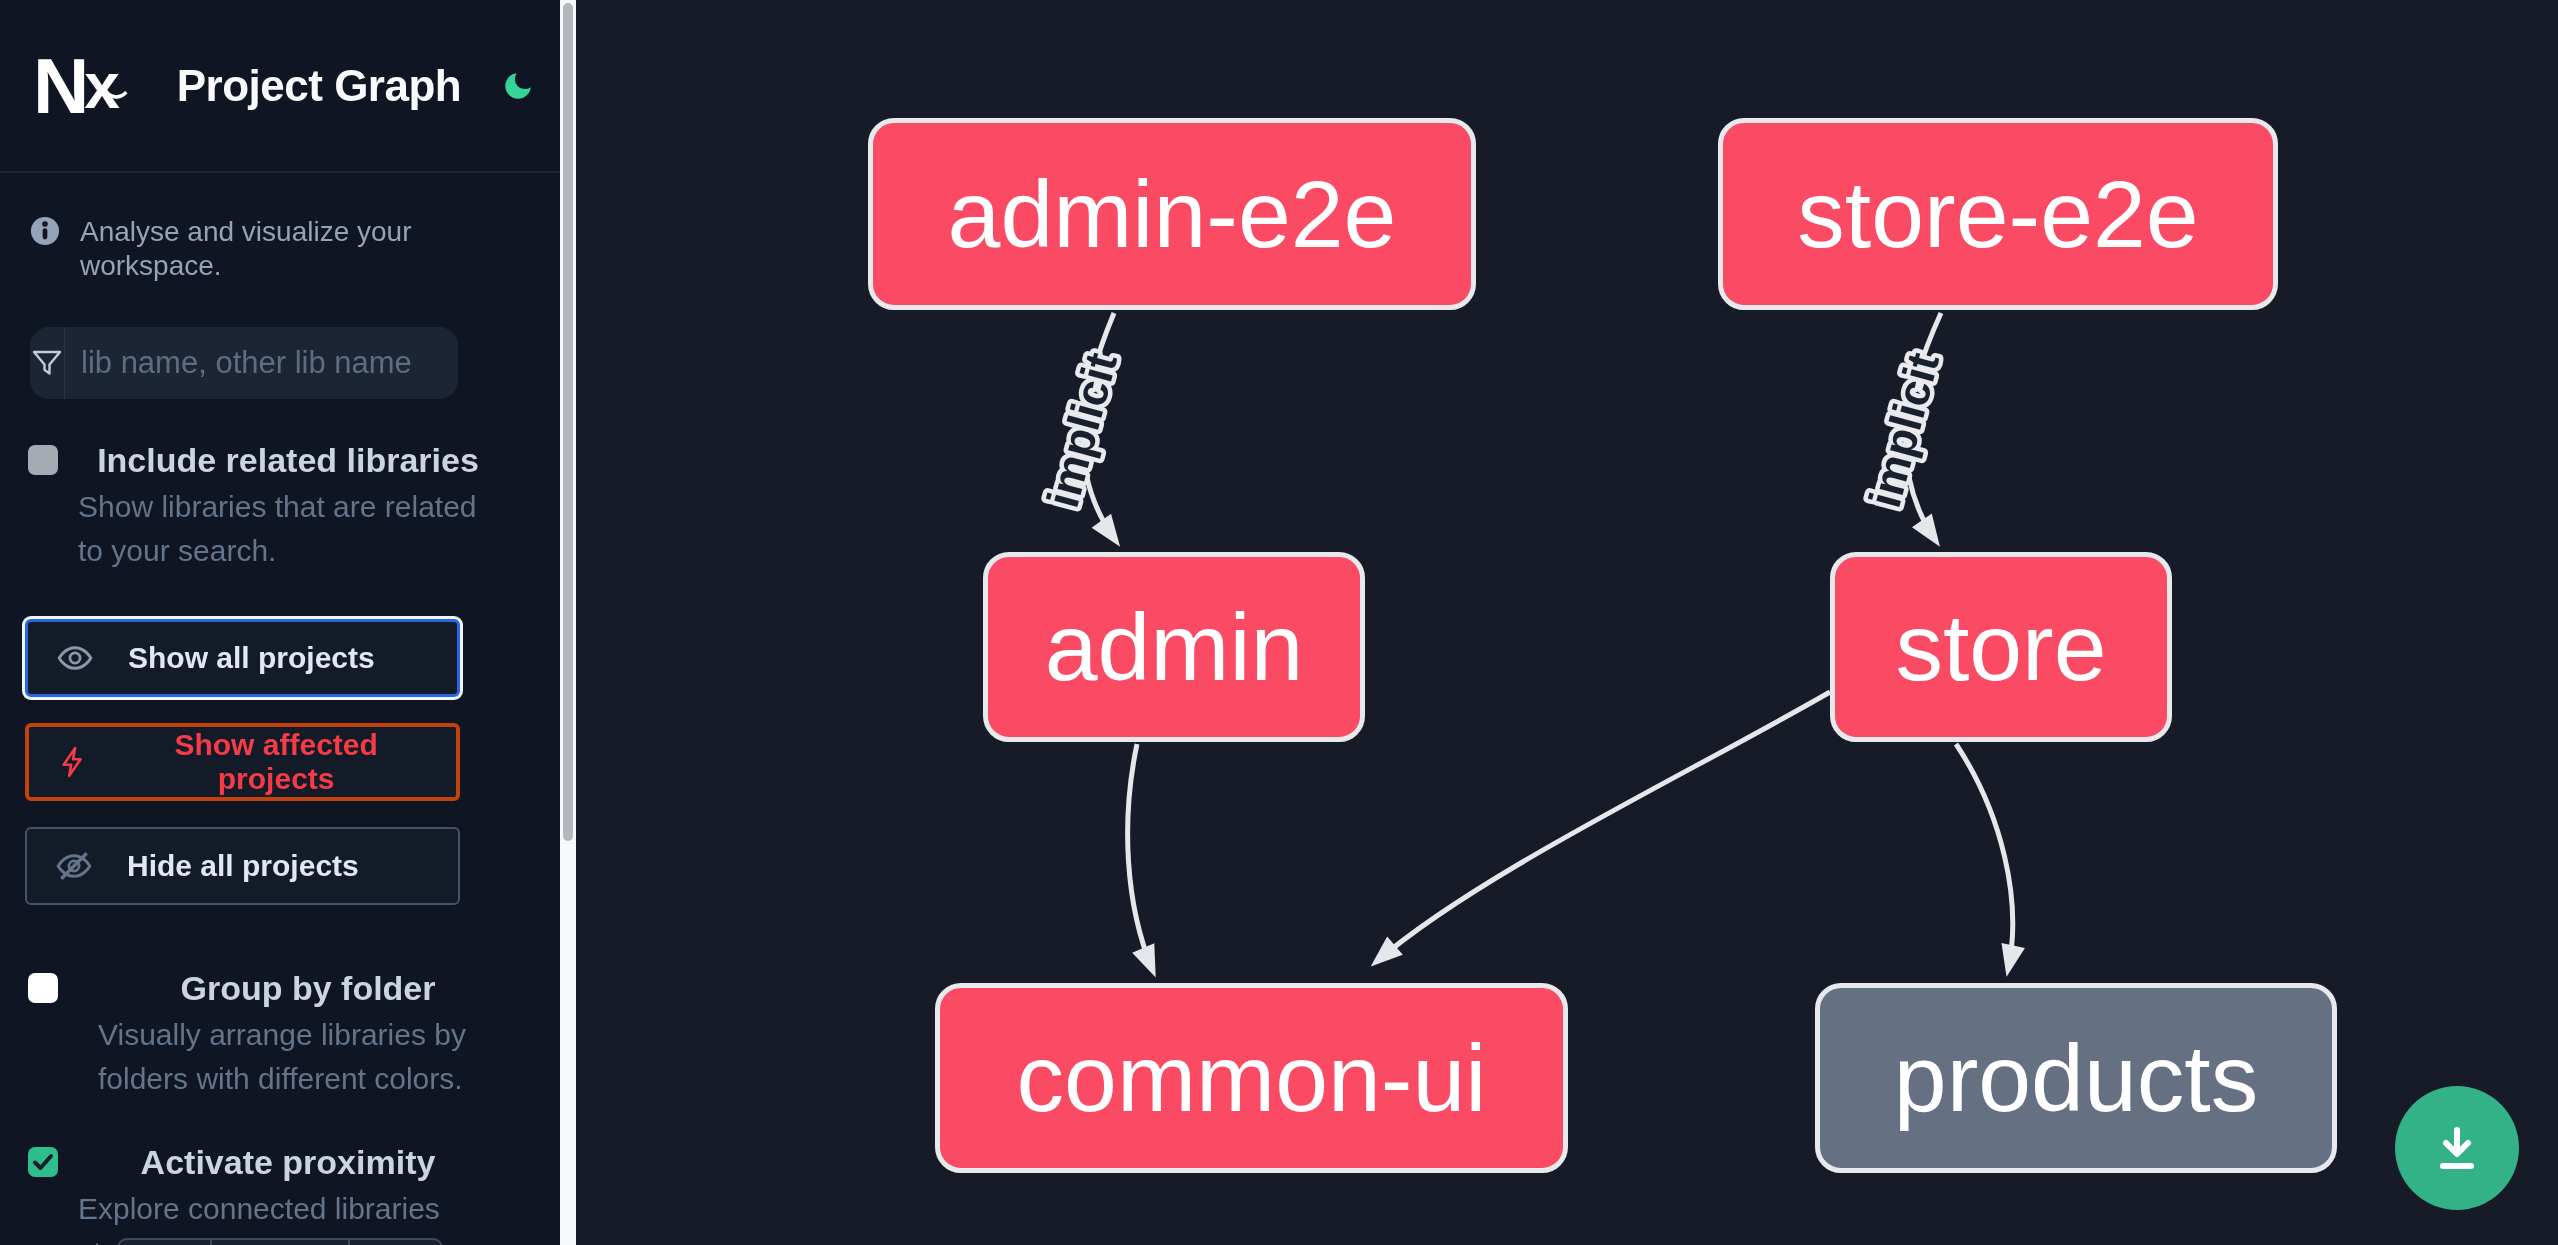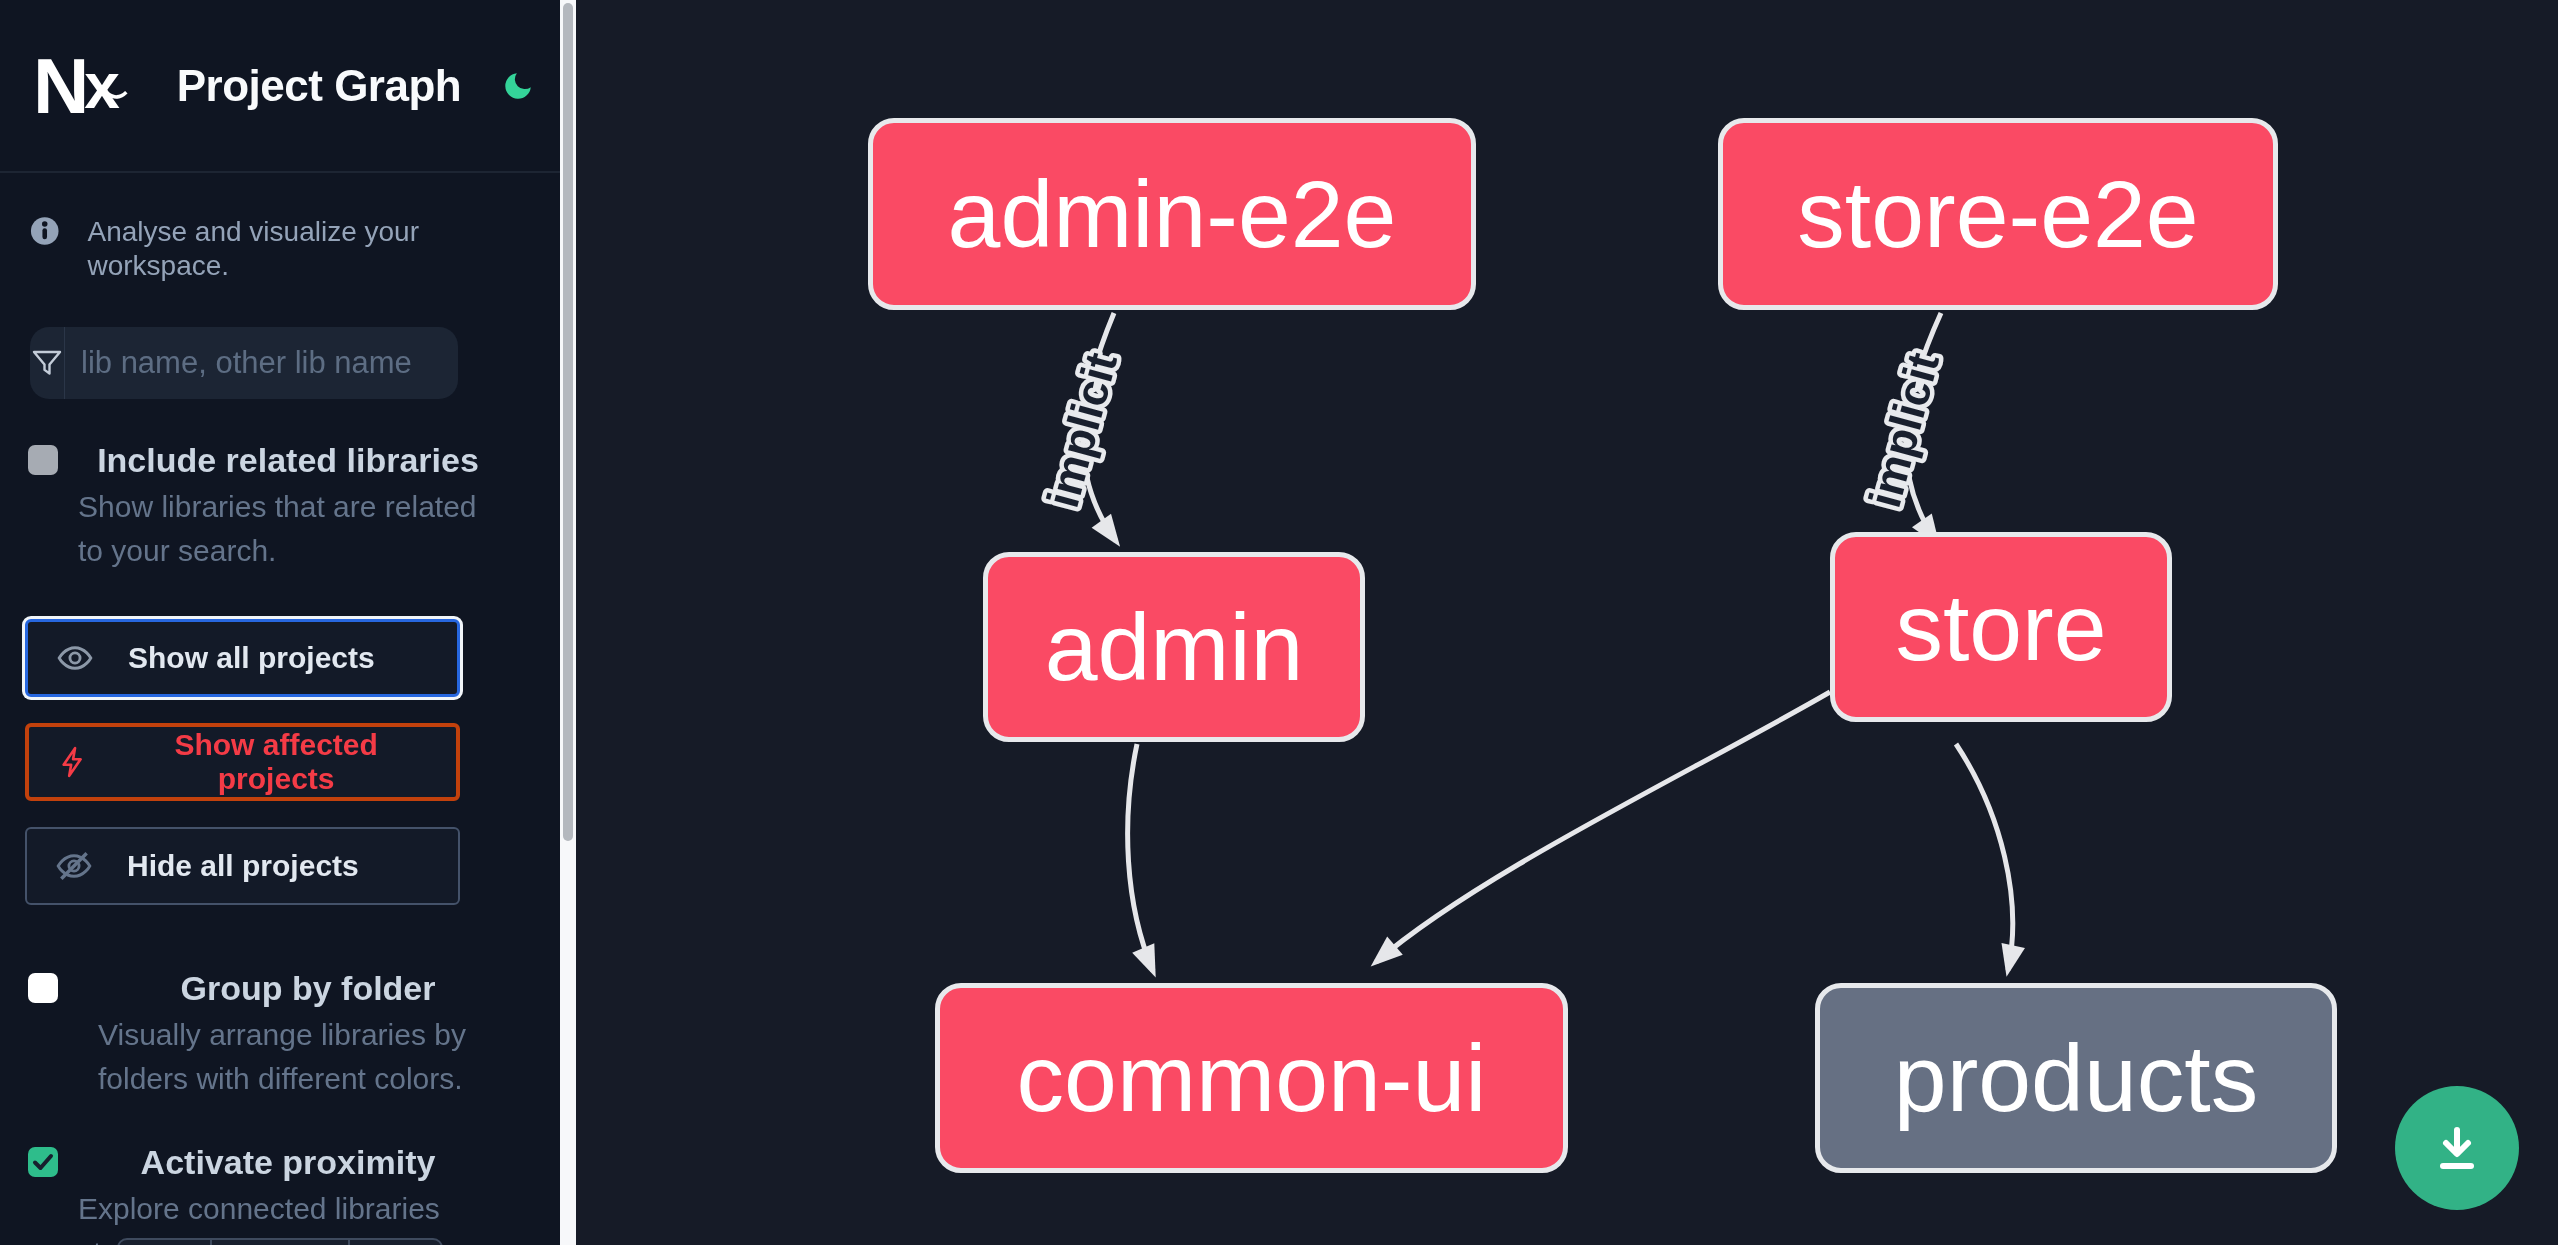--- a/index.html
+++ b/index.html
@@ -23,21 +23,21 @@
   }
   .logo {
     color:#fff; font-weight:900; font-size:78px; letter-spacing:-7px;
     display:flex; align-items:center; line-height:1;
   }
   .logo .x { font-size:64px; margin-left:2px; }
   .logo .swoosh { font-size:44px; margin-left:-6px; transform:translateY(-14px) rotate(18deg); }
   .sb-title { font-size:44px; font-weight:700; color:#f8fafc; margin-left:50px; letter-spacing:-0.5px; }
   .moon-btn { margin-left:40px; background:none; border:none; cursor:pointer; display:flex; }
 
-  .info-row { display:flex; align-items:flex-start; gap:28px; margin:42px 30px 0 30px; }
+  .info-row { display:flex; align-items:flex-start; gap:20px; margin:42px 30px 0 30px; }
   .info-text { font-size:28px; font-weight:500; color:#94a3b8; line-height:34px; padding-top:0px; }
 
   .search-box {
     margin:44px 30px 0 30px; height:72px; width:428px;
     background:#1c2534; border-radius:19px; display:flex; align-items:stretch; overflow:hidden;
   }
   .search-icon-cell { width:58px; display:flex; align-items:center; justify-content:center; border-right:1px solid #2b3648; }
   .search-box input {
     flex:1; background:transparent; border:none; outline:none;
     font-family:"Liberation Sans",sans-serif; font-size:31px; color:#cbd5e1; padding:0 0 0 16px;
@@ -223,21 +223,21 @@
     </div>
 
     <div class="gnode affected" style="left:1142px; top:118px; width:560px; height:192px;">
       <span>store-e2e</span>
     </div>
 
     <div class="gnode affected" style="left:407px; top:552px; width:382px; height:190px;">
       <span>admin</span>
     </div>
 
-    <div class="gnode affected" style="left:1254px; top:532px; width:342px; height:190px;">
+    <div class="gnode affected" style="left:1254px; top:552px; width:342px; height:190px;">
       <span>store</span>
     </div>
 
     <div class="gnode affected" style="left:359px; top:983px; width:633px; height:190px;">
       <span>common-ui</span>
     </div>
 
     <div class="gnode normal" style="left:1239px; top:983px; width:522px; height:190px;">
       <span>products</span>
     </div>

